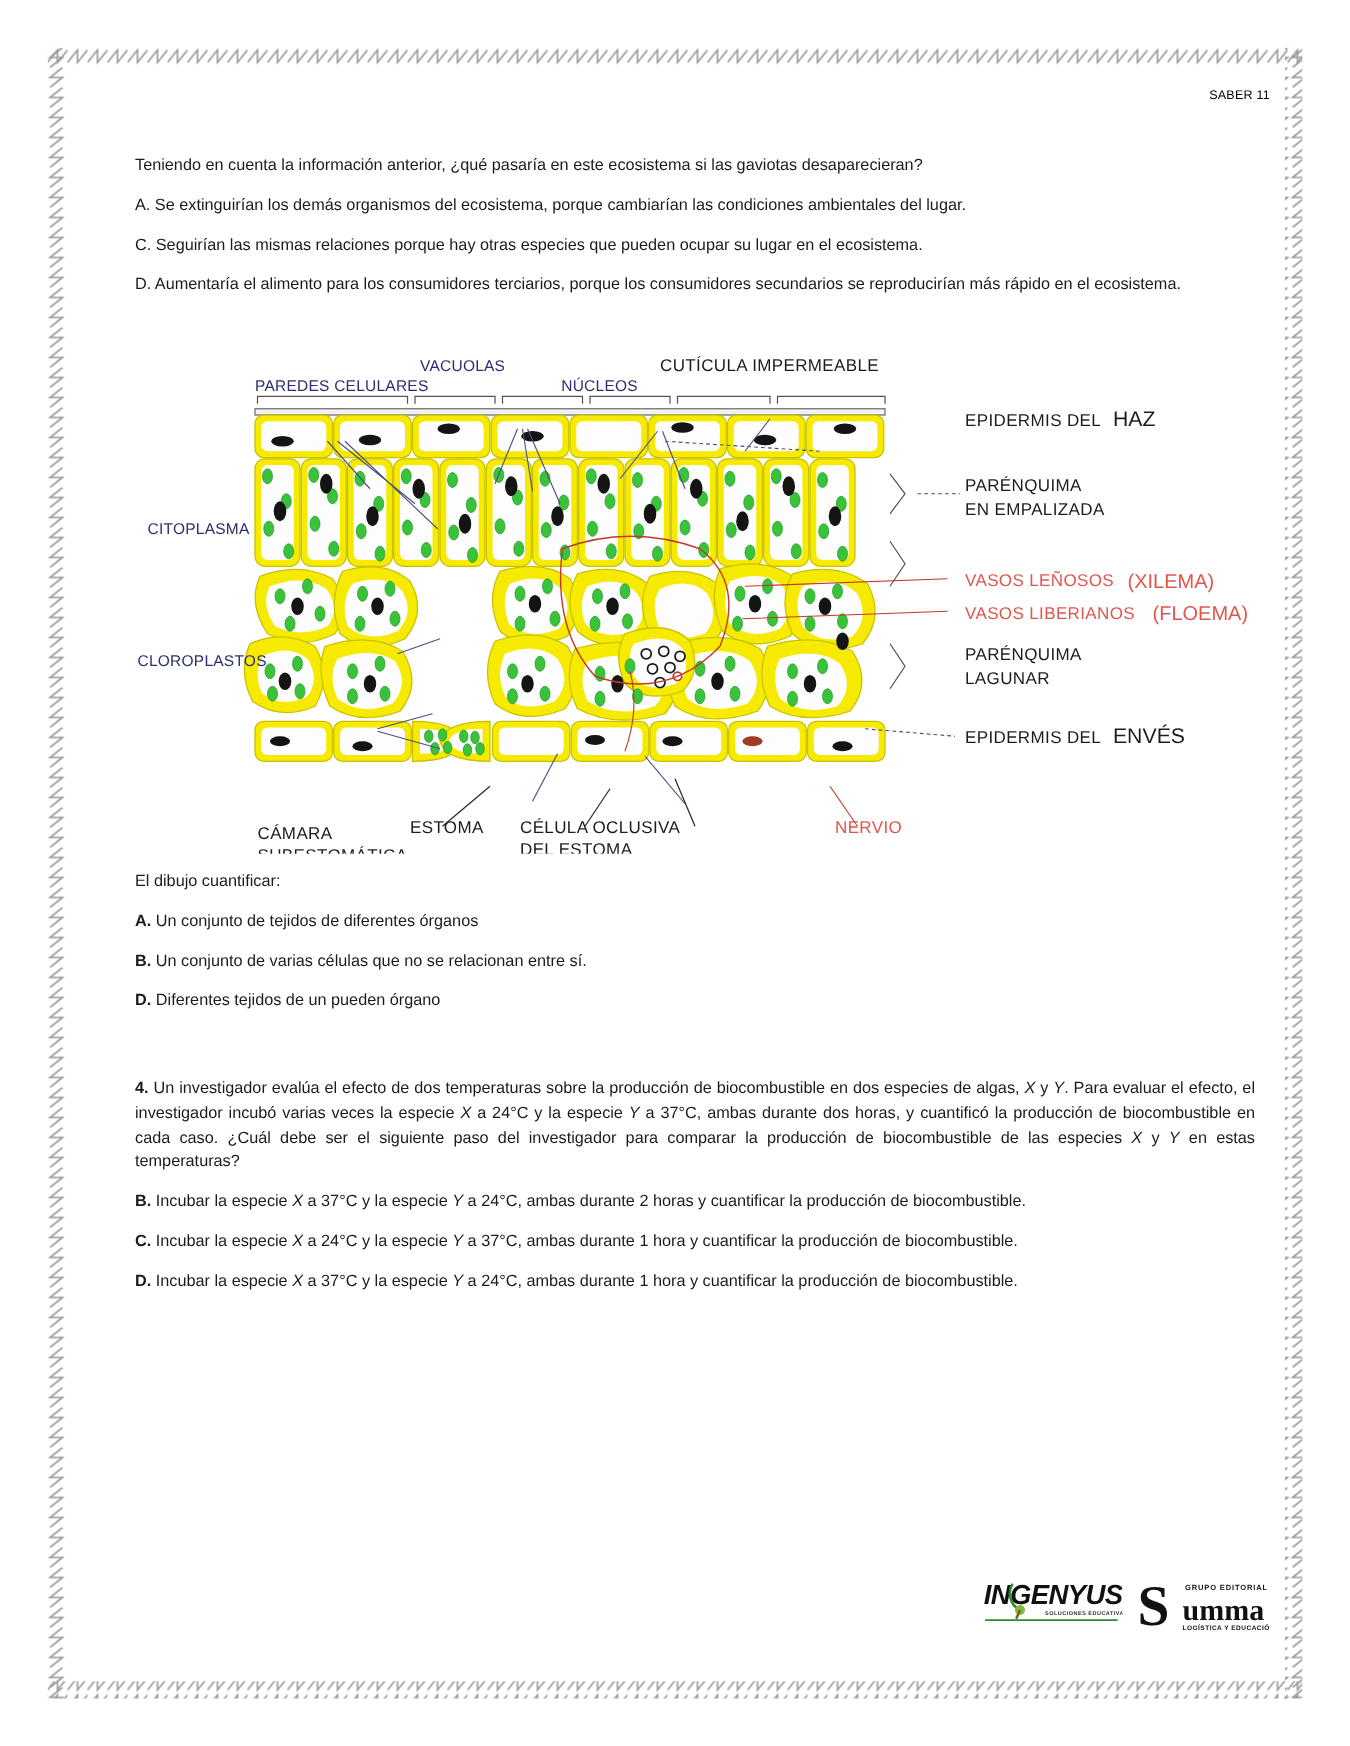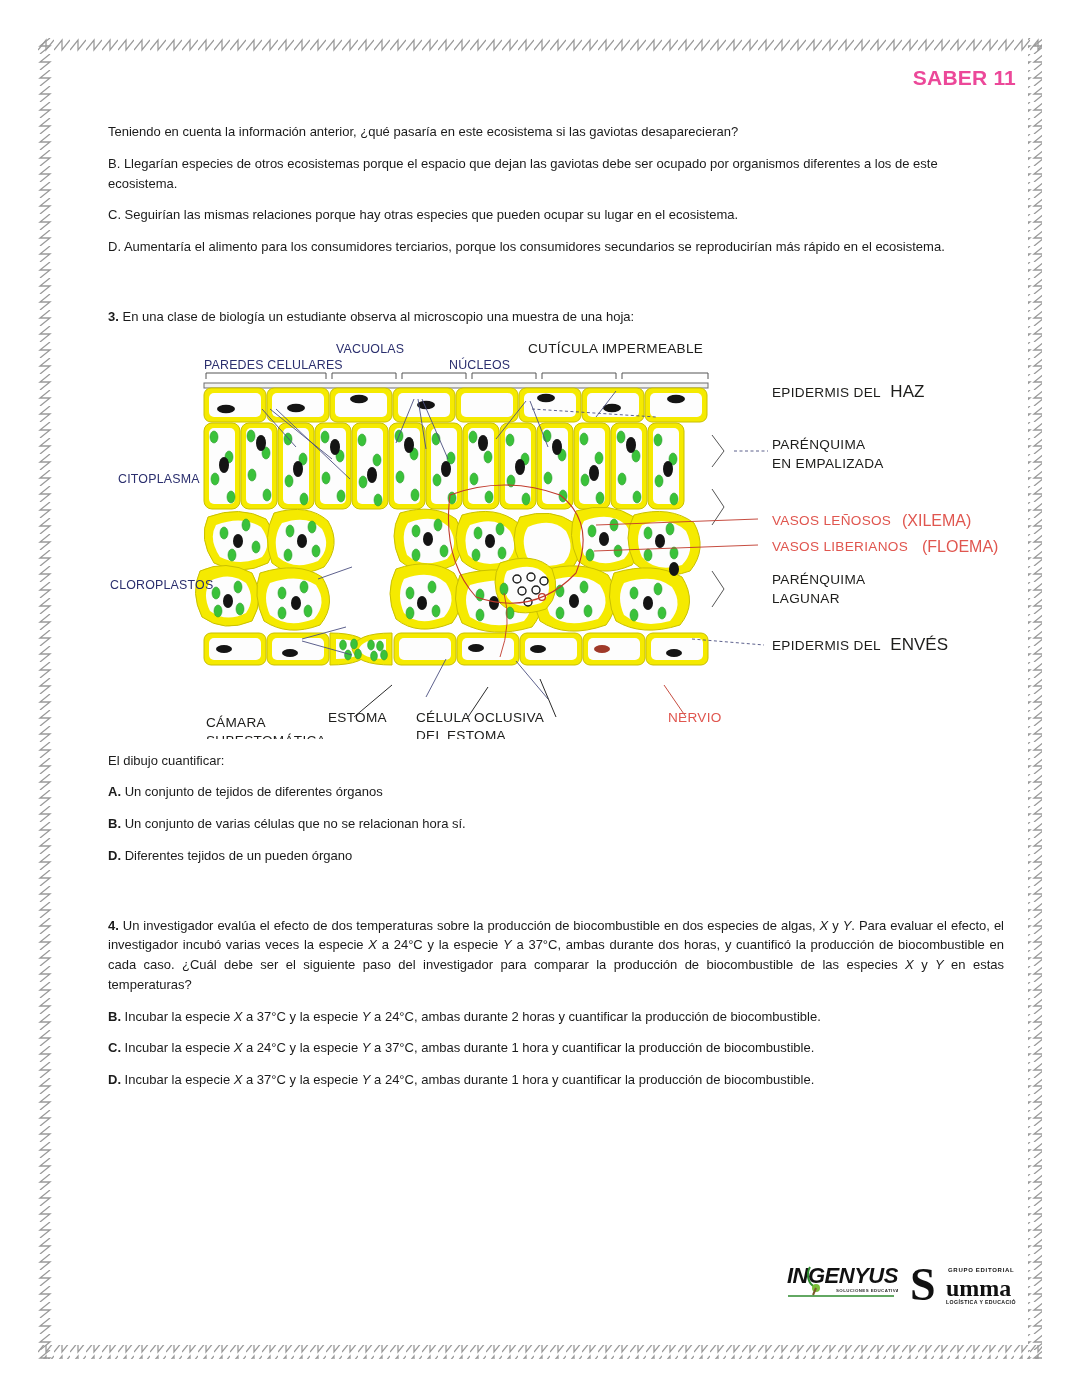--- a/index.html
+++ b/index.html
@@ -35,23 +35,23 @@
   }
 
   
   .header-row {
     position: absolute;
     right: 8px;
     top: 14px;
     text-align: right;
   }
   .saber-tag {
-    font-size: 21px;
-    font-weight: bold;
-    color: #ec4899;
+    font-size: 10px;
+    font-weight: normal;
+    color: #000000;
     letter-spacing: 0.2px;
   }
 
   
   .content {
     position: absolute;
     left: 40px;
     top: 58px;
     width: 920px;
   }
@@ -117,27 +117,26 @@
 
 <div class="page-inner">
 
   <div class="header-row">
     <span class="saber-tag">SABER 11</span>
   </div>
 
   <div class="content">
 
     <p class="q">Teniendo en cuenta la información anterior, ¿qué pasaría en este ecosistema si las gaviotas desaparecieran?</p>
-    <p class="q">B. Llegarían especies de otros ecosistemas porque el espacio que dejan las gaviotas debe ser ocupado por organismos diferentes a los de este ecosistema.</p>
+    <p class="q">A.  Se extinguirían los demás organismos del ecosistema, porque cambiarían las condiciones ambientales del lugar.</p>
     <p class="q">C. Seguirían las mismas relaciones porque hay otras especies que pueden ocupar su lugar en el ecosistema.</p>
     <p class="q">D.  Aumentaría el alimento para los consumidores terciarios, porque los consumidores secundarios se reproducirían más rápido en el ecosistema.</p>
 
     <div class="block-gap"></div>
 
-    <p class="q"><b>3.</b> <span>En una clase de biología un estudiante observa al microscopio una muestra de una hoja:</span></p>
 
     <div class="diagram-wrap">
       <svg width="920" height="400" viewBox="0 0 920 400" xmlns="http://www.w3.org/2000/svg">
         <defs>
           <style>
             .cw   { fill:#f5ea00; stroke:#c9c000; stroke-width:1; }
             .lum  { fill:#fdfdfd; stroke:none; }
             .chl  { fill:#3ac23a; stroke:#2a9a2a; stroke-width:0.6; }
             .nuc  { fill:#141414; }
             .ptr  { stroke:#4b4f80; stroke-width:0.9; fill:none; }
@@ -503,21 +502,21 @@
         <text class="txk" x="110" y="406">SUBESTOMÁTICA</text>
         <text class="txk" x="232" y="383">ESTOMA</text>
         <text class="txk" x="320" y="383">CÉLULA  OCLUSIVA</text>
         <text class="txk" x="320" y="401">DEL ESTOMA</text>
         <text class="txr" x="572" y="383">NERVIO</text>
       </svg>
     </div>
 
     <p class="q">El dibujo cuantificar:</p>
     <p class="q"><b>A.</b> <span>Un conjunto de tejidos de diferentes órganos</span></p>
-    <p class="q"><b>B.</b> <span>Un conjunto de varias células que no se relacionan hora sí.</span></p>
+    <p class="q"><b>B.</b> <span>Un conjunto de varias células que no se relacionan entre sí.</span></p>
     <p class="q"><b>D.</b> <span>Diferentes tejidos de un pueden órgano</span></p>
 
     <div class="block-gap"></div>
 
     <p class="q just"><b>4.</b> Un investigador evalúa el efecto de dos temperaturas sobre la producción de biocombustible en dos especies de algas, <span class="ital">X</span> y <span class="ital">Y</span>. Para evaluar el efecto, el investigador incubó varias veces la especie <span class="ital">X</span> a 24°C y la especie <span class="ital">Y</span> a 37°C, ambas durante dos horas, y cuantificó la producción de biocombustible en cada caso. ¿Cuál debe ser el siguiente paso del investigador para comparar la producción de biocombustible de las especies <span class="ital">X</span> y <span class="ital">Y</span> en estas temperaturas?</p>
 
     <p class="q"><b>B.</b> Incubar la especie <span class="ital">X</span> a 37°C y la especie <span class="ital">Y</span> a 24°C, ambas durante 2 horas y cuantificar la producción de biocombustible.</p>
     <p class="q"><b>C.</b> Incubar la especie <span class="ital">X</span> a 24°C y la especie <span class="ital">Y</span> a 37°C, ambas durante 1 hora y cuantificar la producción de biocombustible.</p>
     <p class="q"><b>D.</b> Incubar la especie <span class="ital">X</span> a 37°C y la especie <span class="ital">Y</span> a 24°C, ambas durante 1 hora y cuantificar la producción de biocombustible.</p>
 

